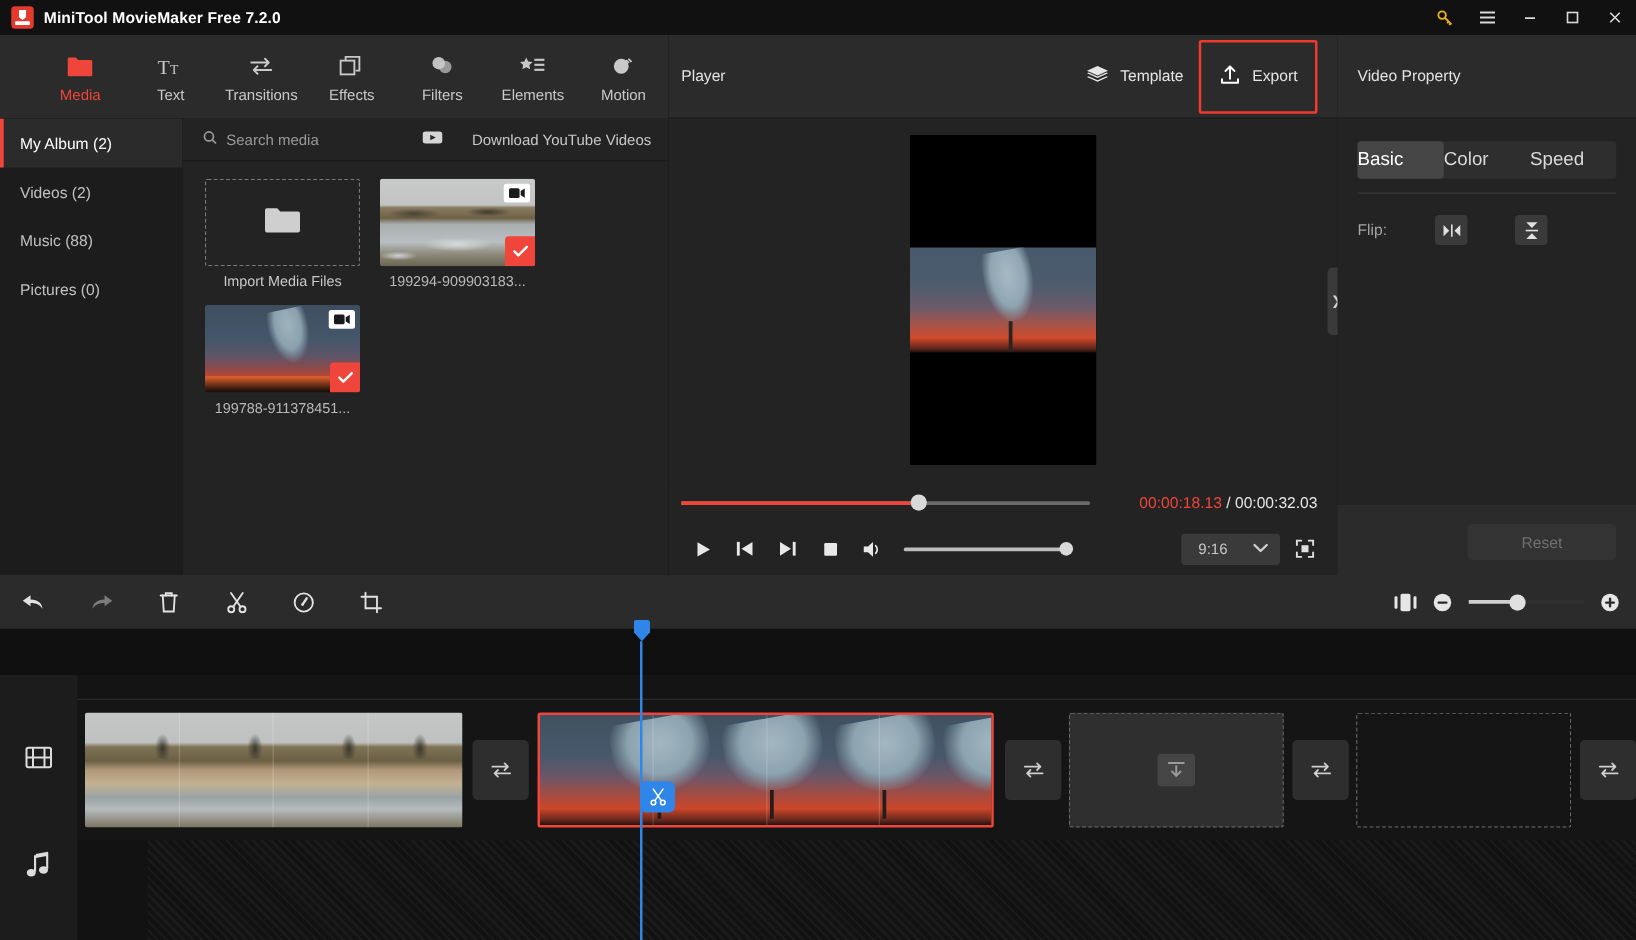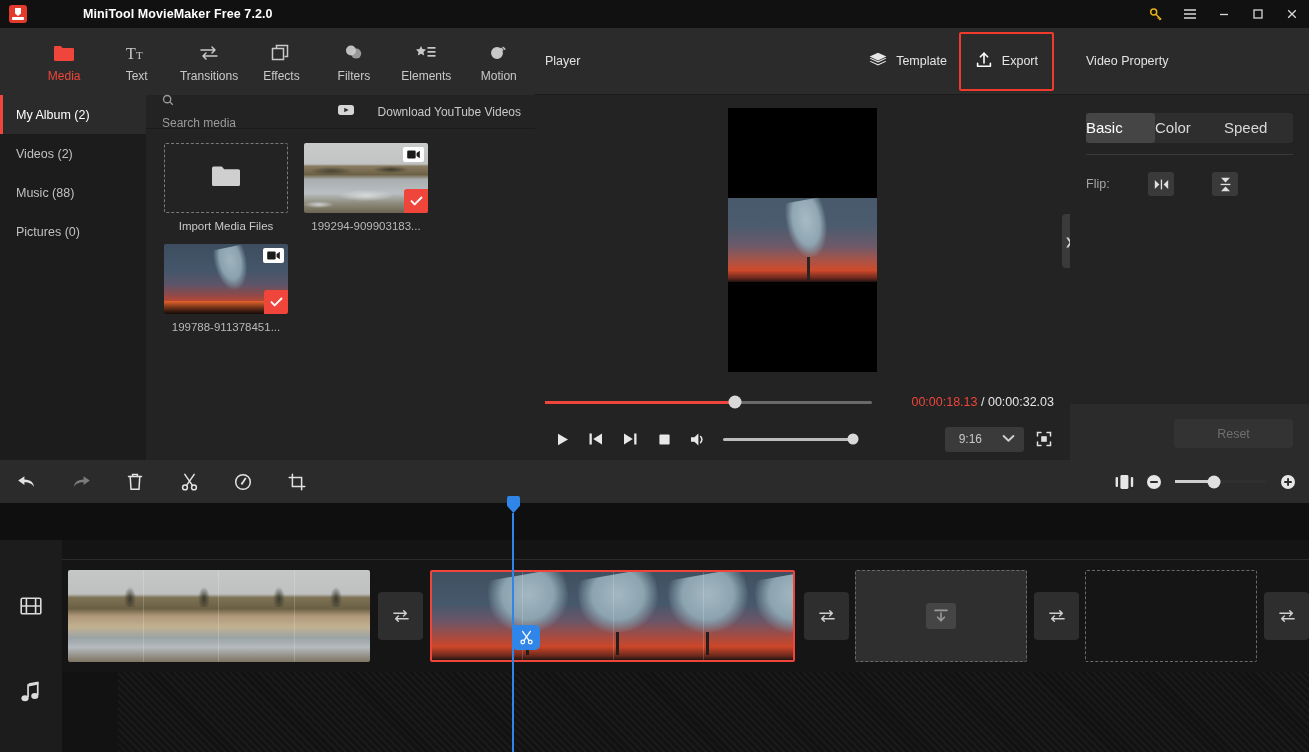--- a/index.html
+++ b/index.html
@@ -10,21 +10,21 @@
     color: #d6d6d6;
     overflow: hidden;
     -webkit-font-smoothing: antialiased;
   }
   .app { position: relative; width: 1309px; height: 752px; }
 
   
   .titlebar {
     position: absolute; top: 0; left: 0; width: 1309px; height: 28px;
     background: #111111;
-    display: flex; align-items: center; gap: 48px;
+    display: flex; align-items: center;
   }
   .app-logo {
     width: 18px; height: 18px; margin-left: 9px; margin-right: 8px;
     background: #e23b2e; border-radius: 3px;
     position: relative; flex: none;
   }
   .app-logo::before {
     content: ""; position: absolute; left: 6px; top: 3px;
     width: 6px; height: 8px; background: #fff;
     clip-path: polygon(0 0,100% 0,100% 70%,50% 100%,0 70%);
@@ -82,21 +82,21 @@
 
   
   .mediapanel {
     position: absolute; top: 95px; left: 146px; width: 389px; height: 365px;
     background: #232323;
   }
   .media-top {
     height: 34px; display: flex; align-items: center; font-size: 12px;
     color: #9a9a9a; border-bottom: 1px solid #1b1b1b;
   }
-  .search-box { display: flex; gap: 7px; margin-left: 16px; flex-direction: column; }
+  .search-box { display: flex; align-items: center; gap: 7px; margin-left: 16px; }
   .dl-yt { display: flex; align-items: center; gap: 24px; margin-left: auto; margin-right: 14px; color: #c8c8c8; }
   .media-grid {
     padding: 14px 0 0 18px; display: flex; flex-wrap: wrap; gap: 0 16px;
   }
   .mcell { width: 124px; }
   .mthumb {
     width: 124px; height: 70px; border-radius: 2px; position: relative; overflow: hidden;
   }
   .import-cell .mthumb {
     border: 1px dashed #7a7a7a; background: transparent;

